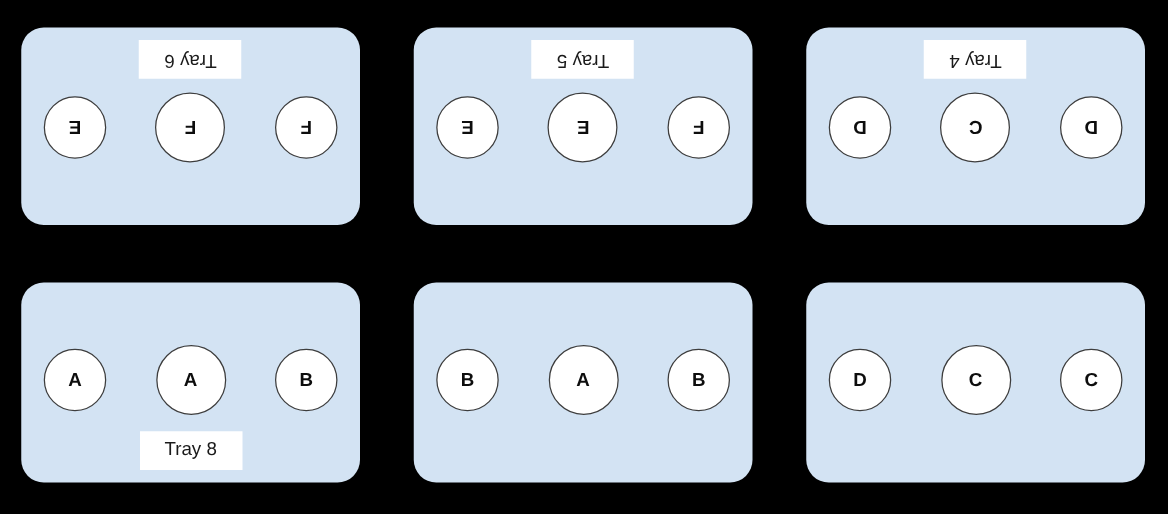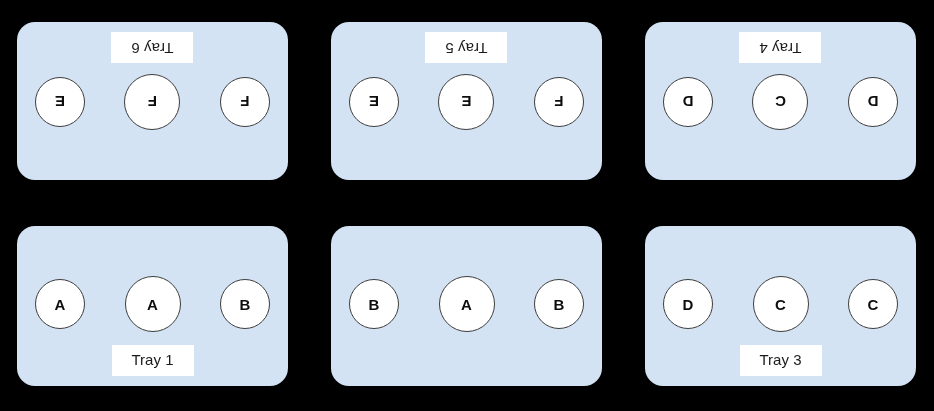--- a/index.html
+++ b/index.html
@@ -156,21 +156,21 @@
         <span class="slot-label">A</span>
       </div>
       <div class="slot center">
         <span class="slot-label">A</span>
       </div>
       <div class="slot edge">
         <span class="slot-label">B</span>
       </div>
     </div>
     <div class="plate bottom">
-      <span class="plate-label">Tray 1</span>
+      <span class="plate-label">Tray 8</span>
     </div>
   </div>
 
   <div class="tray" style="left: 331px; top: 226px; width: 271px; height: 160px;">
     <div class="slot-row">
       <div class="slot edge">
         <span class="slot-label">B</span>
       </div>
       <div class="slot center">
         <span class="slot-label">A</span>
@@ -186,18 +186,15 @@
       <div class="slot edge">
         <span class="slot-label">D</span>
       </div>
       <div class="slot center">
         <span class="slot-label">C</span>
       </div>
       <div class="slot edge">
         <span class="slot-label">C</span>
       </div>
     </div>
-    <div class="plate bottom">
-      <span class="plate-label">Tray 3</span>
-    </div>
   </div>
 
 </div>
 
 </body></html>

